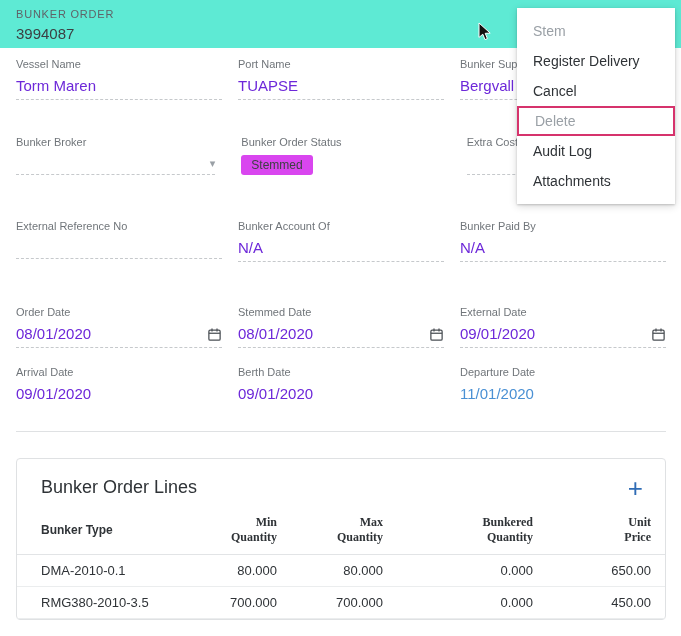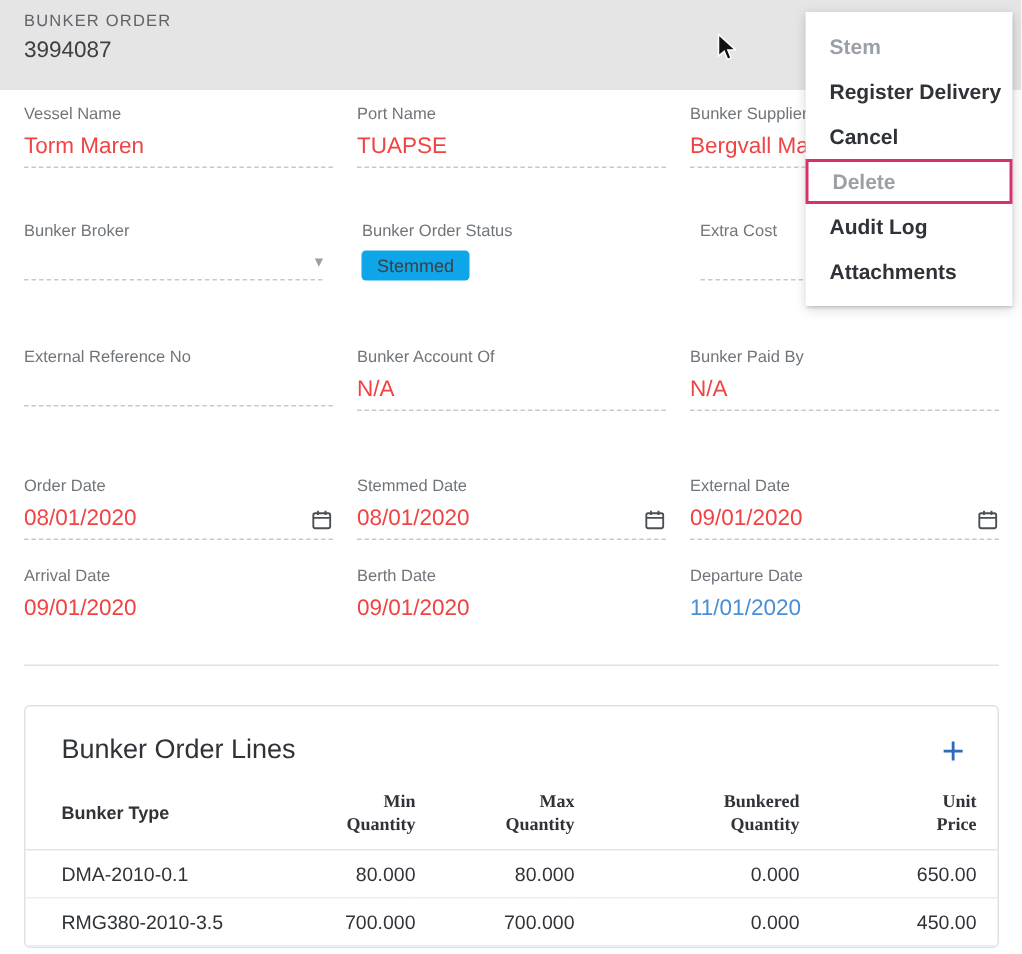--- a/index.html
+++ b/index.html
@@ -7,47 +7,46 @@
   body {
     font-family: "Liberation Sans", sans-serif;
     background: #ffffff;
     color: #2f3337;
     position: relative;
     overflow: hidden;
   }
 
   
   .page-header {
-    background: #e5e5e5;
-    height: 60px;
+    background: #5eead4;
+    height: 48px;
     padding: 8px 16px 0 16px;
   }
   .eyebrow {
     font-size: 11px;
     letter-spacing: 0.8px;
     color: #5f6368;
   }
   .order-id {
     font-size: 15px;
     color: #3c4043;
     margin-top: 5px;
     font-weight: 400;
   }
 
   
   .context-menu {
     position: absolute;
     top: 8px;
     right: 6px;
-    width: 138px;
+    width: 158px;
     background: #ffffff;
     box-shadow: 0 1px 2px rgba(0,0,0,0.18), 0 2px 8px rgba(0,0,0,0.16);
     padding: 8px 0;
     z-index: 20;
-    font-weight: bold;
   }
   .menu-item {
     height: 30px;
     line-height: 30px;
     padding-left: 16px;
     font-size: 14px;
     color: #2f3337;
     cursor: pointer;
     white-space: nowrap;
   }
@@ -89,33 +88,33 @@
     display: flex;
     justify-content: space-between;
     align-items: flex-end;
     min-height: 20px;
     padding-bottom: 5px;
     border-bottom: 1px dashed #c6c9cc;
   }
   .field.no-line .field-value-row { border-bottom: none; }
   .field-value {
     font-size: 15px;
-    color: #ef4444;
+    color: #6d28d9;
   }
   .field-value.blue { color: #4a90d4; }
   .caret {
     font-size: 11px;
     color: #9aa0a6;
     line-height: 1;
   }
   .cal-icon { color: #4a4f54; flex: 0 0 auto; }
 
   .status-chip {
     display: inline-block;
-    background: #0ea5e9;
+    background: #d946ef;
     color: #3c4043;
     font-size: 12px;
     padding: 3px 10px;
     border-radius: 3px;
   }
 
   
   .divider {
     border: none;
     border-top: 1px solid #dfe1e3;

